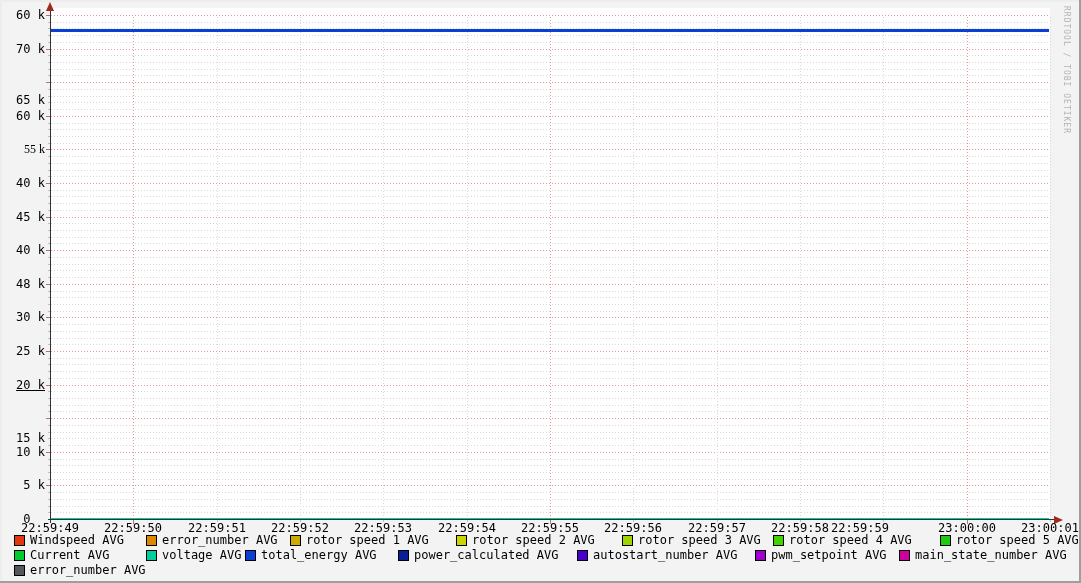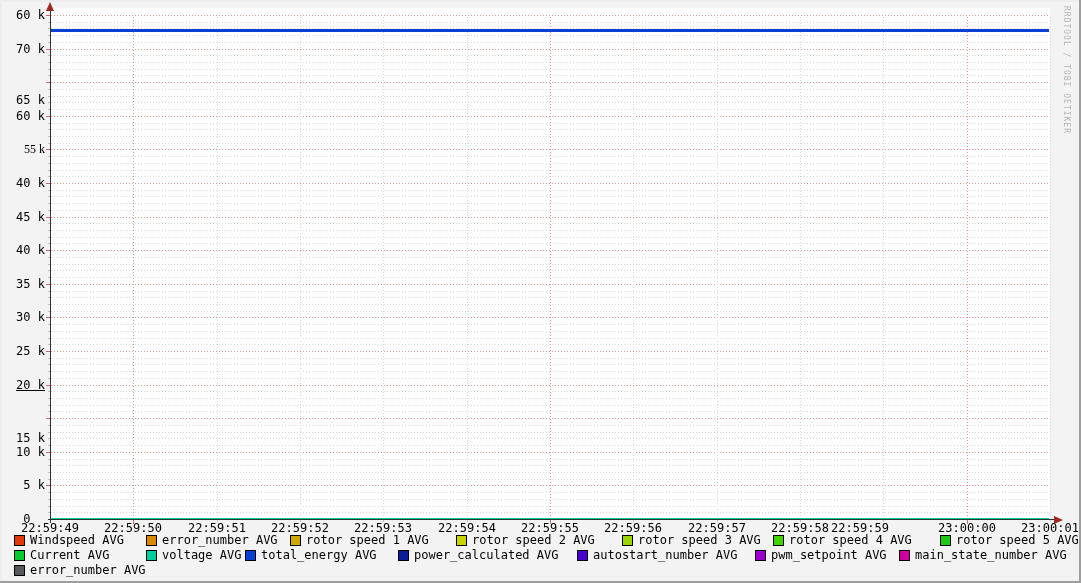--- a/index.html
+++ b/index.html
@@ -245,21 +245,21 @@
     </div>
   <div id="label-layer">
       <div class="ylab" style="top: 9px;">60 k</div>
       <div class="ylab" style="top: 42.6px;">70 k</div>
       <div class="ylab" style="top: 76.2px; margin-top: 18px;">65 k</div>
       <div class="ylab" style="top: 109.8px;">60 k</div>
       <div class="ylab" style="top: 143.4px; font-family: Liberation Serif, serif;">55 k</div>
       <div class="ylab" style="top: 177px;">40 k</div>
       <div class="ylab" style="top: 210.6px;">45 k</div>
       <div class="ylab" style="top: 244.2px;">40 k</div>
-      <div class="ylab" style="top: 277.8px;">35 k</div>
+      <div class="ylab" style="top: 277.8px;">48 k</div>
       <div class="ylab" style="top: 311.4px;">30 k</div>
       <div class="ylab" style="top: 345px;">25 k</div>
       <div class="ylab" style="top: 378.6px; text-decoration: underline;">20 k</div>
       <div class="ylab" style="top: 412.2px; margin-top: 20px;">15 k</div>
       <div class="ylab" style="top: 445.8px;">10 k</div>
       <div class="ylab" style="top: 479.4px;">5 k</div>
       <div class="ylab" style="top: 513px;">0  </div>
       <div class="xlab" style="left: 50px; top: 522px;">22:59:49</div>
       <div class="xlab" style="left: 133px; top: 522px;">22:59:50</div>
       <div class="xlab" style="left: 217px; top: 522px;">22:59:51</div>

